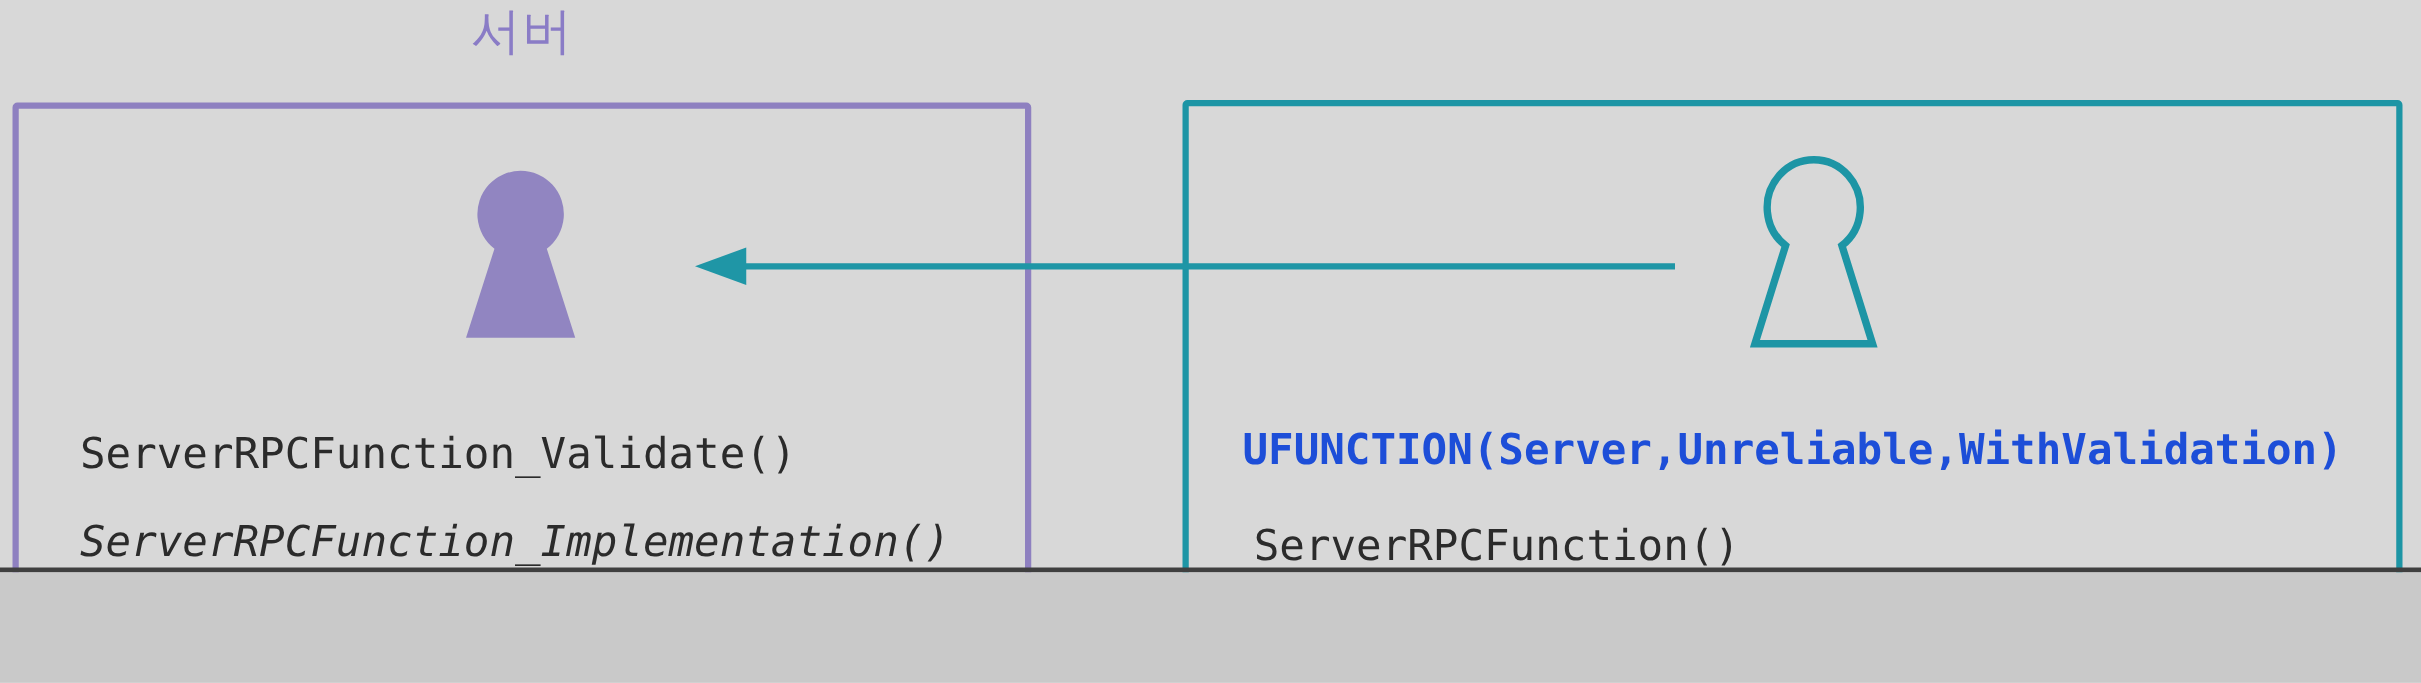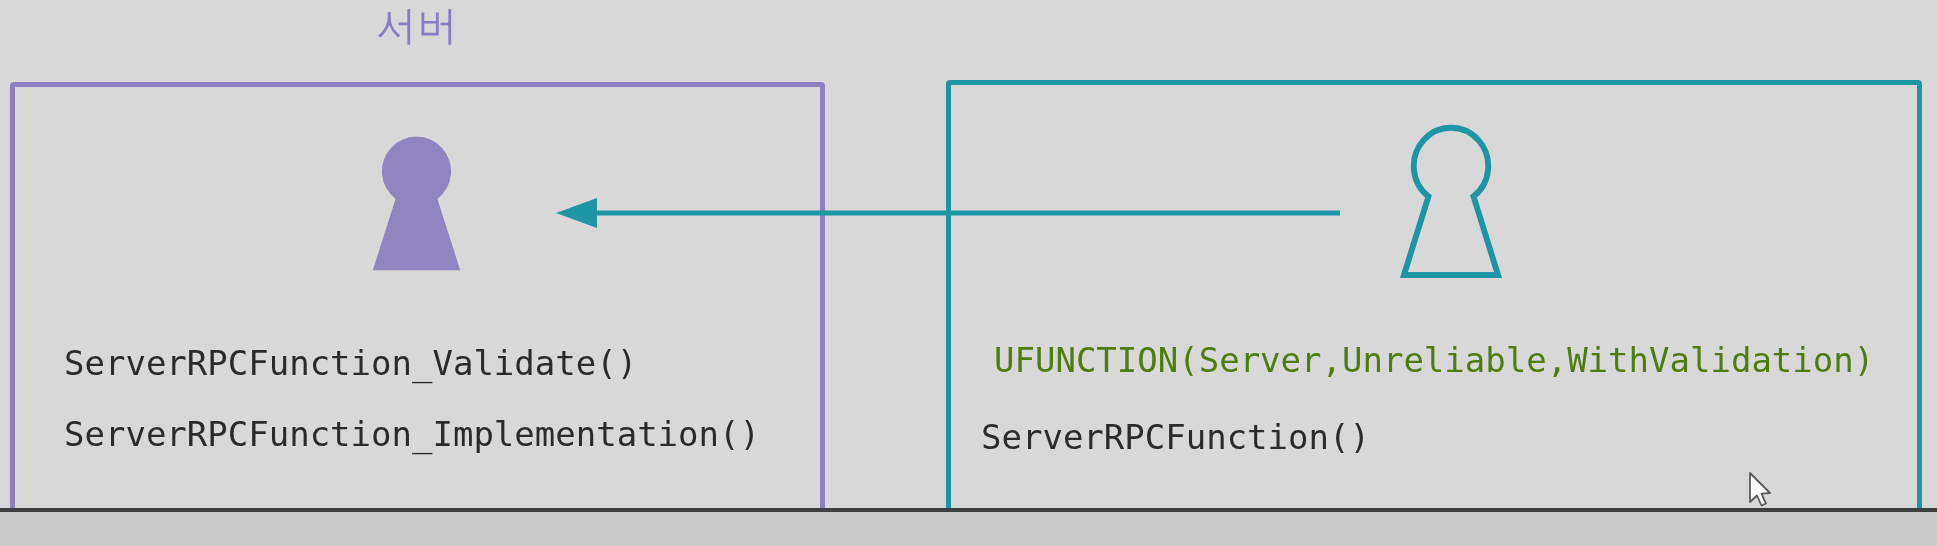--- a/index.html
+++ b/index.html
@@ -1,18 +1,18 @@
 <!DOCTYPE html>
 <html style="--bg: #d8d8d8; --code-color: #2b2b2b; --purple-accent: #8a7cc6; --purple-border: #8e80c0; --purple-icon: #9185c1; --teal-accent: #2598aa; --teal-border: #1d95a5; --arrow-color: #1f96a6;"><head>
 <meta charset="utf-8">
 <style>
   html,body{margin:0;padding:0;background:#c9c9c9;}
   .canvas{
     position:relative;
-    width:1937px;height:512px;
+    width:1937px;height:458px;
     background:var(--bg,#d8d8d8);
     overflow:hidden;
     font-family:"Liberation Sans", sans-serif;
   }
   .title{
     position:absolute;top:0;height:52px;
     font-size:40px;line-height:50px;text-align:center;
     letter-spacing:1px;font-weight:400;
   }
   .server-title{left:10px;width:815px;color:var(--purple-accent,#8a7cc6);}
@@ -24,25 +24,25 @@
   .client-box{left:946px;top:80px;width:976px;height:457px;border:5px solid var(--teal-border,#1d95a5);}
   .icon{position:absolute;overflow:visible;}
   .server-person{left:356px;top:48px;width:91px;height:137px;}
   .client-person{left:451px;top:41px;width:98px;height:151px;}
   .code{
     position:absolute;
     font-family:"DejaVu Sans Mono","Liberation Mono",monospace;
     font-size:34px;line-height:40px;white-space:pre;
     color:var(--code-color,#2b2b2b);
   }
-  .code.bold{font-weight:normal;color:#4d7c0f;}
+  .code.bold{font-weight:bold;color:#1d4ed8;}
   .server-line1{left:49px;top:256px;}
-  .server-line2{left:49px;top:327px;}
+  .server-line2{left:49px;top:327px;font-style:italic;}
   .client-line1{left:43px;top:255px;}
-  .client-line2{left:30px;top:332px;}
+  .client-line2{left:52px;top:332px;}
   .overlay{position:absolute;left:0;top:0;width:1937px;height:546px;pointer-events:none;}
   .cursor{position:absolute;left:1744px;top:470px;width:36px;height:42px;}
   .video-edge{position:absolute;left:0;bottom:0;width:1937px;height:4px;background:#3f3f3f;}
 </style>
 </head>
 <body>
 
 <div class="canvas">
 
   <div class="title server-title">서버</div>

